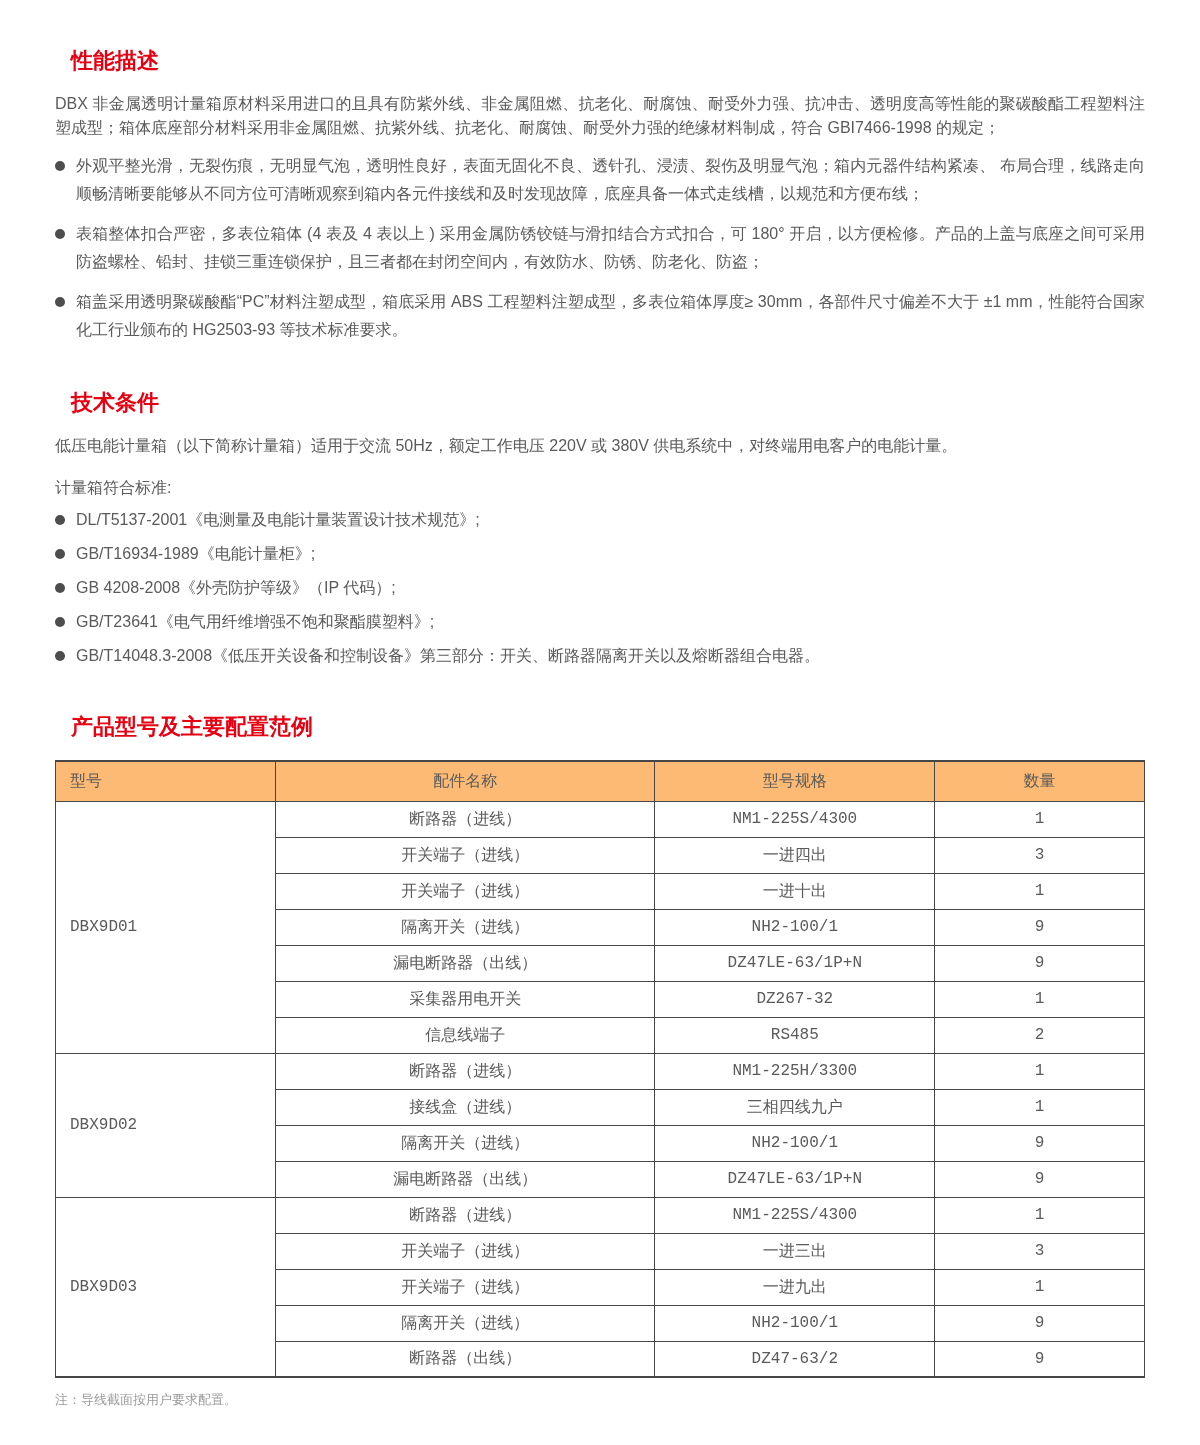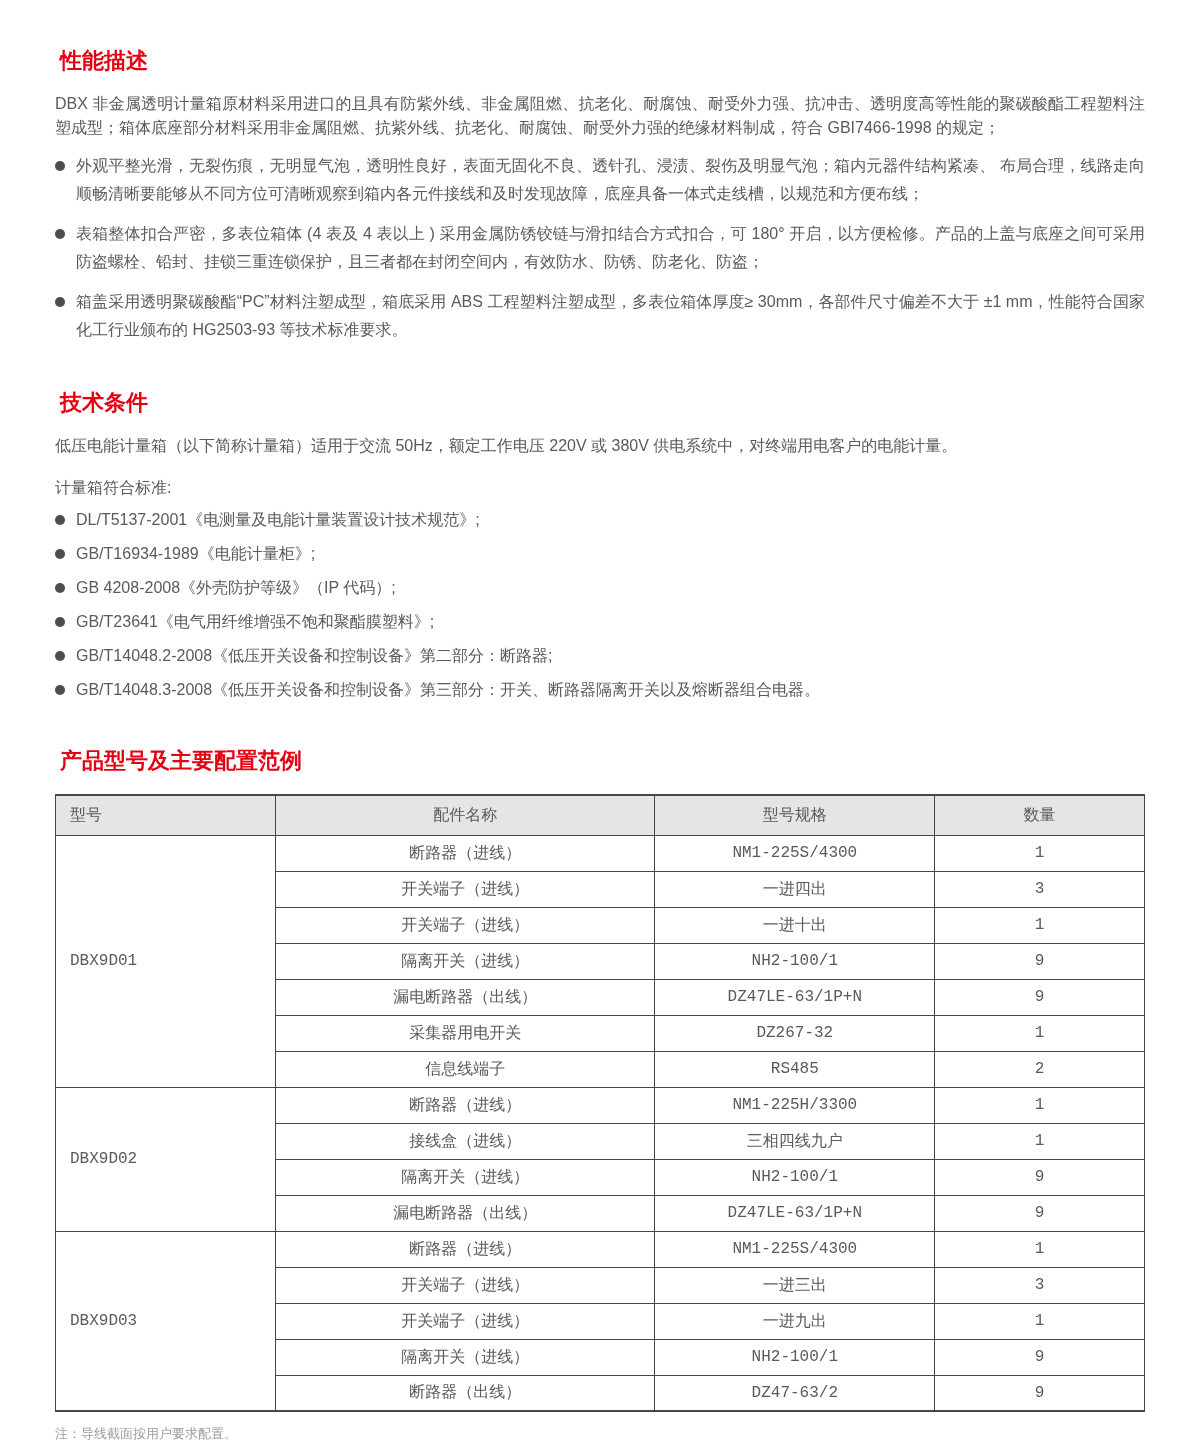--- a/index.html
+++ b/index.html
@@ -12,21 +12,21 @@
     overflow: hidden;
   }
   .page { padding: 46px 55px 0 55px; }
 
   .section { margin: 0; }
   .section-title {
     color: #e60012;
     font-size: 22px;
     font-weight: 600;
     line-height: 30px;
-    margin: 0 0 16px 5px;
+    margin: 0 0 16px 16px;
   }
   .para {
     font-size: 16px;
     line-height: 24px;
     text-align: justify;
     margin: 0;
   }
   .para + .para { margin-top: 18px; }
 
   ul.bullet-list { list-style: none; margin: 8px 0 0 0; padding: 0; }
@@ -61,21 +61,21 @@
     border-top: 2px solid #464646;
     border-bottom: 2px solid #464646;
   }
   table.config-table th, table.config-table td {
     border: 1px solid #464646;
     text-align: center;
     font-weight: normal;
     padding: 0 6px;
   }
   table.config-table th {
-    background: #e5e5e5;
+    background: #fdba74;
     height: 40px;
     margin-left: 25px;
   }
   table.config-table td { height: 36px; font-family: Liberation Mono, monospace; }
   table.config-table th.model-head,
   table.config-table td.model-cell {
     text-align: left;
     padding-left: 14px;
   }
 
@@ -123,24 +123,20 @@
           <span class="dot"></span>
           <span class="bullet-text">GB/T16934-1989《电能计量柜》;</span>
         </li>
         <li class="bullet-item">
           <span class="dot"></span>
           <span class="bullet-text">GB 4208-2008《外壳防护等级》（IP 代码）;</span>
         </li>
         <li class="bullet-item">
           <span class="dot"></span>
           <span class="bullet-text">GB/T23641《电气用纤维增强不饱和聚酯膜塑料》;</span>
-        </li>
-        <li class="bullet-item">
-          <span class="dot"></span>
-          <span class="bullet-text">GB/T14048.2-2008《低压开关设备和控制设备》第二部分：断路器;</span>
         </li>
         <li class="bullet-item">
           <span class="dot"></span>
           <span class="bullet-text">GB/T14048.3-2008《低压开关设备和控制设备》第三部分：开关、断路器隔离开关以及熔断器组合电器。</span>
         </li>
       </ul>
   </div>
 
   <div class="section sec-models">
     <h2 class="section-title">产品型号及主要配置范例</h2>

